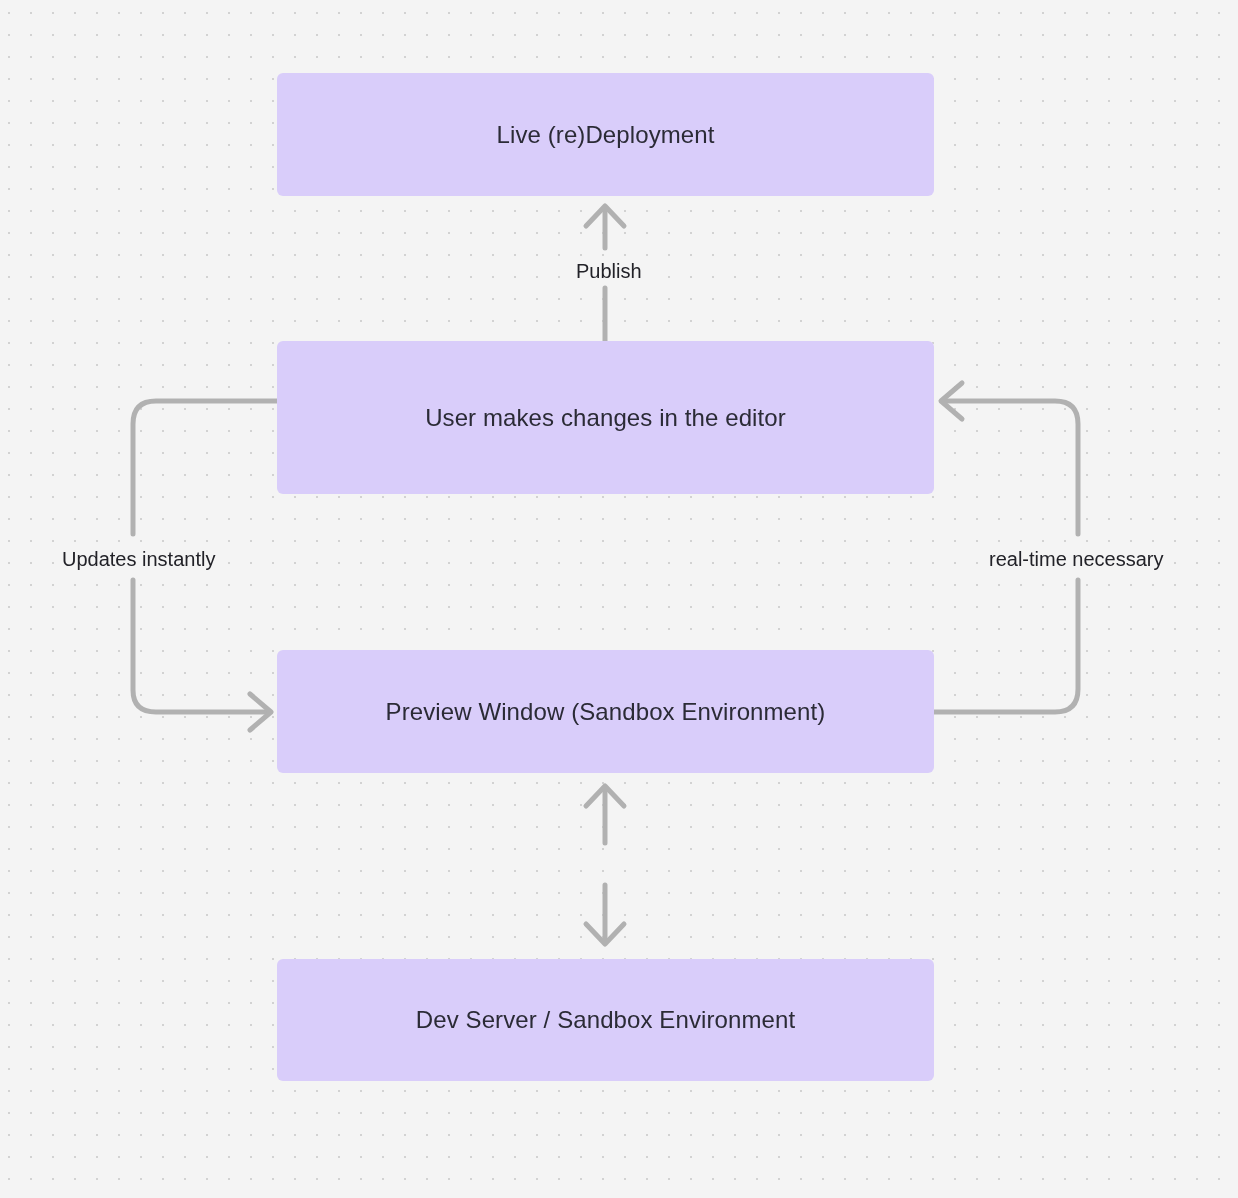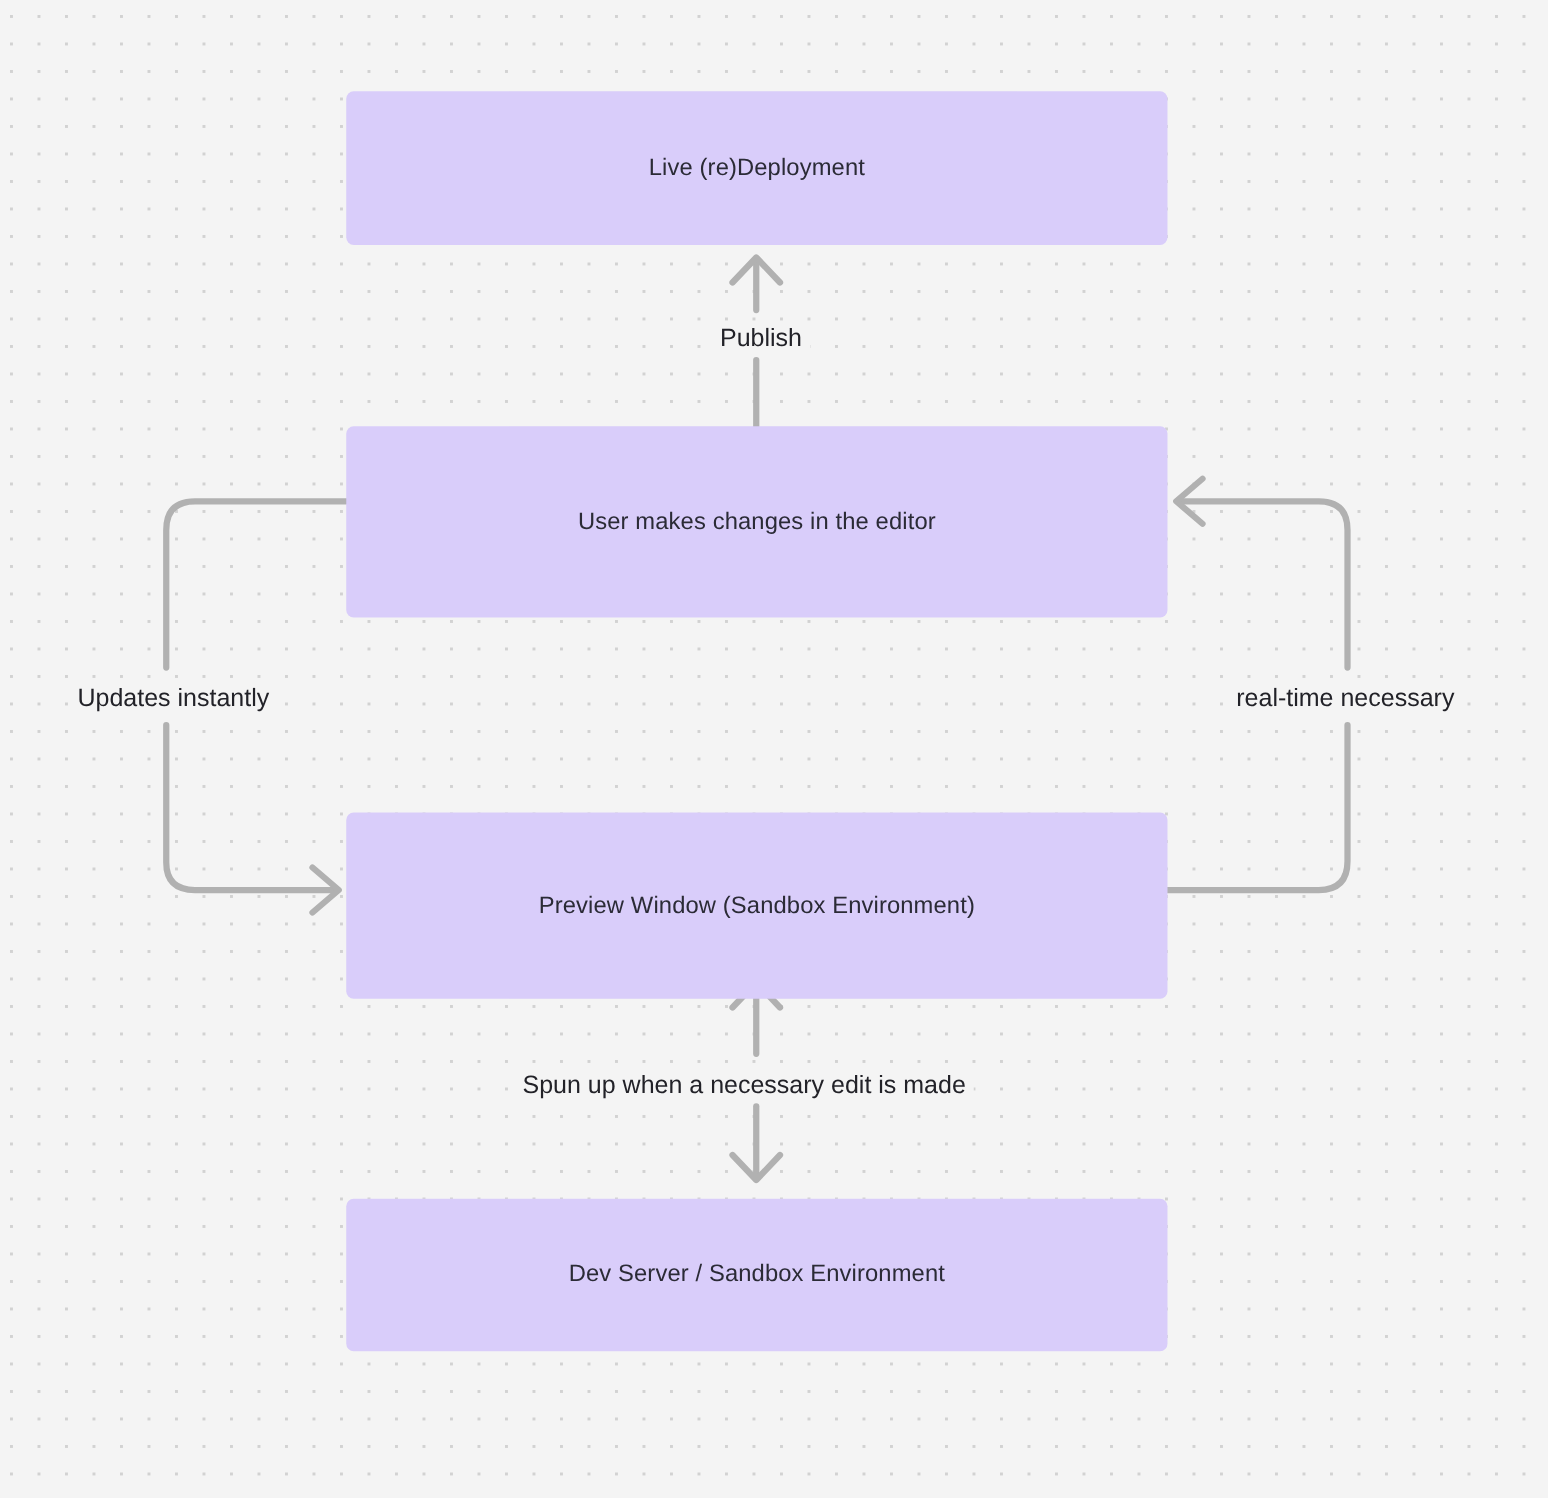--- a/index.html
+++ b/index.html
@@ -32,41 +32,41 @@
   .node {
     position: absolute;
     background: #d9cdfa;
     border-radius: 6px;
     display: flex;
     align-items: center;
     justify-content: center;
     box-sizing: border-box;
   }
   .node-label {
-    font-size: 19px;
+    font-size: 24px;
     color: #2b2b36;
     font-family: "Liberation Sans", sans-serif;
     letter-spacing: 0.1px;
     text-align: center;
     white-space: nowrap;
   }
   .edge-label {
     position: absolute;
     font-size: 20px;
     color: #222228;
     font-family: "Liberation Sans", sans-serif;
     white-space: nowrap;
     background: #f4f4f4;
     padding: 2px 6px;
     line-height: 22px;
   }
   
   #node-live        { left: 277px; top: 73px;  width: 657px; height: 123px; }
   #node-user        { left: 277px; top: 341px; width: 657px; height: 153px; }
-  #node-preview     { left: 277px; top: 650px; width: 657px; height: 149px; }
+  #node-preview     { left: 277px; top: 650px; width: 657px; height: 123px; }
   #node-devserver   { left: 277px; top: 959px; width: 657px; height: 122px; }
 
   
   #label-publish        { left: 570px; top: 258px; }
   #label-updates        { left: 56px;  top: 546px; }
   #label-realtime       { left: 983px; top: 546px; }
   #label-spun           { left: 412px; top: 855px; }
 </style>
 </head>
 <body>
@@ -116,15 +116,14 @@
   <div class="node" id="node-devserver">
     <span class="node-label">Dev Server / Sandbox Environment</span>
   </div>
 
   <div class="edge-label" id="label-publish">Publish</div>
 
   <div class="edge-label" id="label-updates">Updates instantly</div>
 
   <div class="edge-label" id="label-realtime">real-time necessary</div>
 
-  <div class="edge-label" id="label-spun">Spun up when a necessary edit is made</div>
 
 </div>
 
 </body></html>

